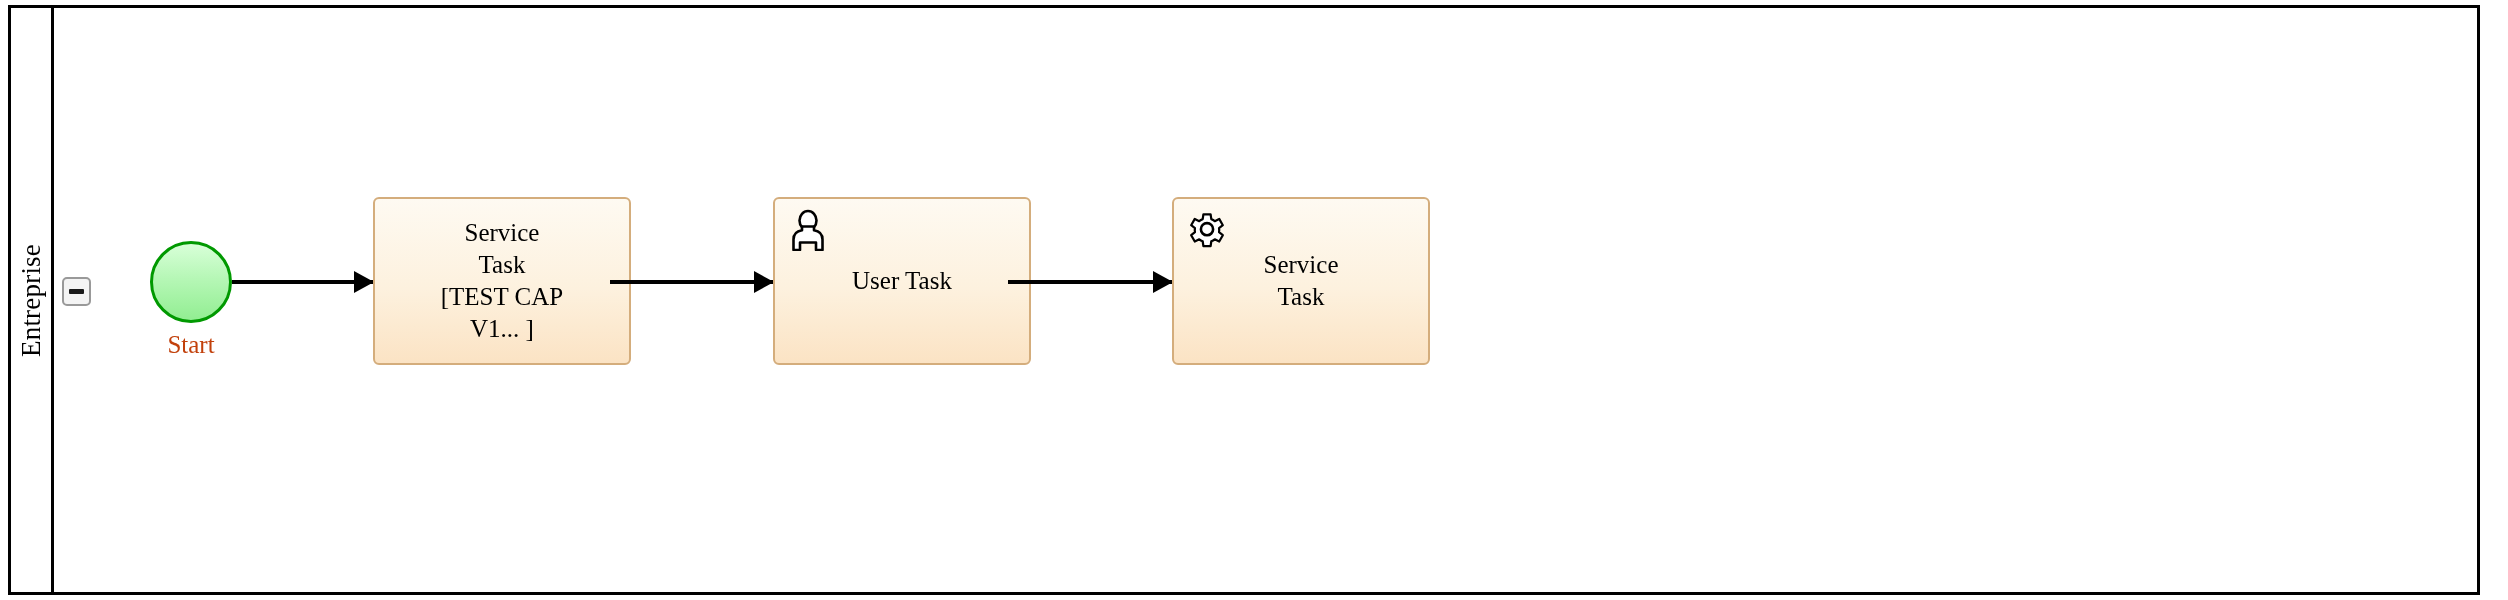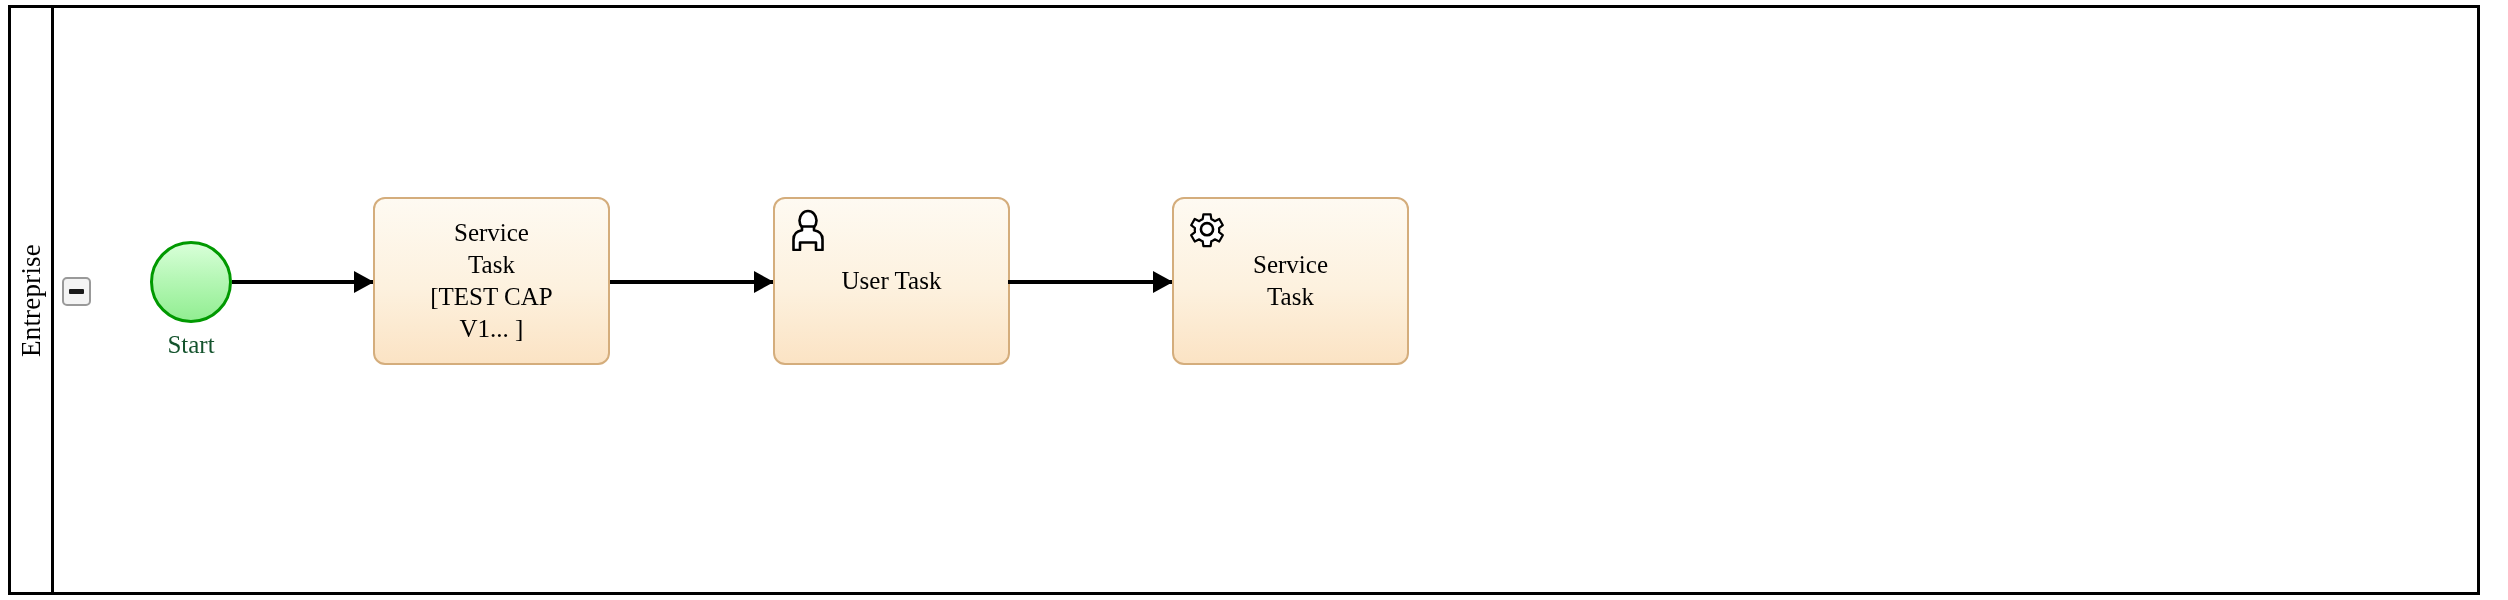--- a/index.html
+++ b/index.html
@@ -102,32 +102,32 @@
     box-sizing: border-box;
     background: linear-gradient(to bottom, #d8ffd8 0%, #b6f7b6 45%, #92ee92 100%);
   }
   .start-label {
     position: absolute;
     left: 110px;
     top: 331px;
     width: 162px;
     text-align: center;
     font-size: 25px;
-    color: #14532d;
+    color: #c2410c;
     font-family: "Liberation Serif", "DejaVu Serif", serif;
   }
 
   
   .task {
     position: absolute;
     top: 197px;
-    width: 237px;
+    width: 258px;
     height: 168px;
     border: 2px solid #d4ad7c;
-    border-radius: 12px;
+    border-radius: 6px;
     box-sizing: border-box;
     background: linear-gradient(to bottom, #fefaf2 0%, #fdf1de 55%, #fbe3c4 100%);
     display: flex;
     align-items: center;
     justify-content: center;
   }
   .task-label {
     text-align: center;
     font-size: 25px;
     line-height: 1.28;

